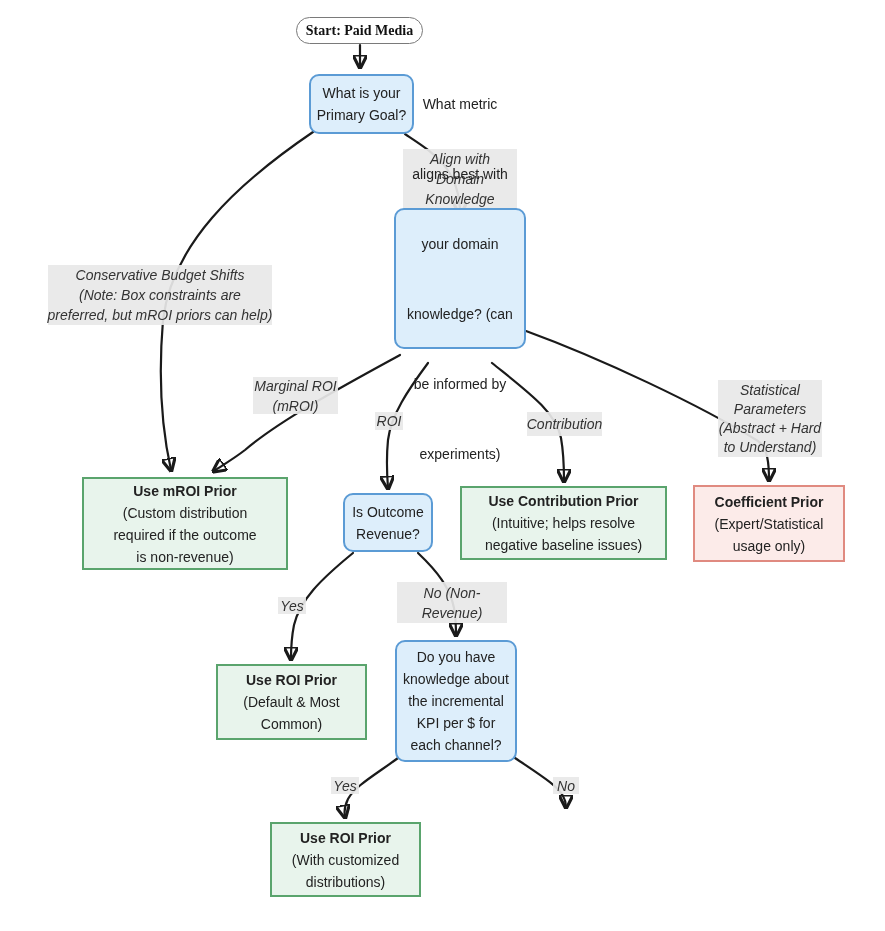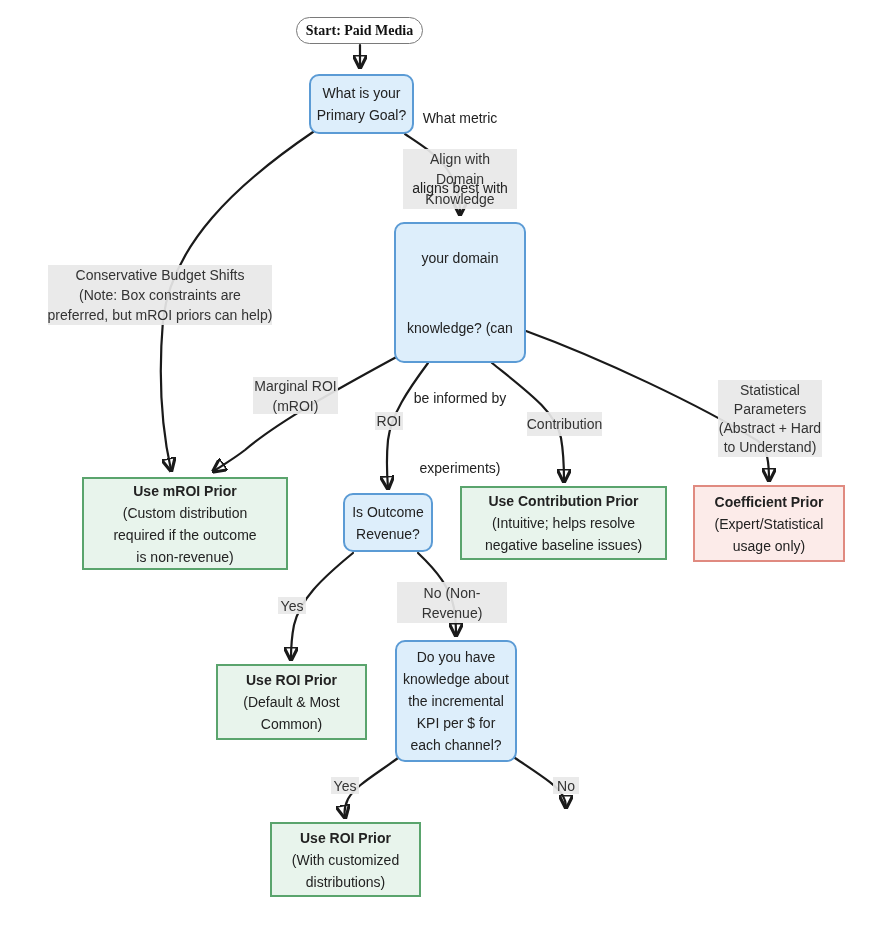--- a/index.html
+++ b/index.html
@@ -34,21 +34,21 @@
     background:#ffffff;border:1.5px solid #7a7a7a;border-radius:14px;
     font-weight:bold;color:#111;font-family:Liberation Serif, serif;
   }
   .edge-label{
     position:absolute;z-index:2;
     background:rgba(232,232,232,0.92);
     display:flex;flex-direction:column;justify-content:center;align-items:center;
     text-align:center;font-size:14px;line-height:20px;color:#333;
     box-sizing:border-box;
   }
-  .edge-label .ln{white-space:nowrap;}
+  .edge-label .ln{white-space:nowrap;font-style:italic;}
 </style>
 </head>
 <body>
 
 <div class="canvas">
 
   <svg class="edges" width="885" height="931" viewBox="0 0 885 931">
     <defs>
       <marker id="arrow" viewBox="0 0 10 10" refX="8.5" refY="5" markerWidth="6.5" markerHeight="6.5" orient="auto-start-reverse">
         <path d="M0,0 L10,5 L0,10 z" fill="#1a1a1a" stroke="none"></path>
@@ -118,21 +118,21 @@
 
   <div class="node start-pill" style="left:296px;top:17px;width:127px;height:27px;">
     <div class="ln">Start: Paid Media</div>
   </div>
 
   <div class="node decision" style="left:309px;top:74px;width:105px;height:60px;">
     <div class="ln">What is your</div>
     <div class="ln">Primary Goal?</div>
   </div>
 
-  <div class="node decision" style="left:394px;top:222px;width:132px;height:141px;gap:48px;">
+  <div class="node decision" style="left:394px;top:208px;width:132px;height:141px;gap:48px;">
     <div class="ln">What metric</div>
     <div class="ln">aligns best with</div>
     <div class="ln">your domain</div>
     <div class="ln">knowledge? (can</div>
     <div class="ln">be informed by</div>
     <div class="ln">experiments)</div>
   </div>
 
   <div class="node action" style="left:82px;top:477px;width:206px;height:93px;">
     <div class="ln b">Use mROI Prior</div>

